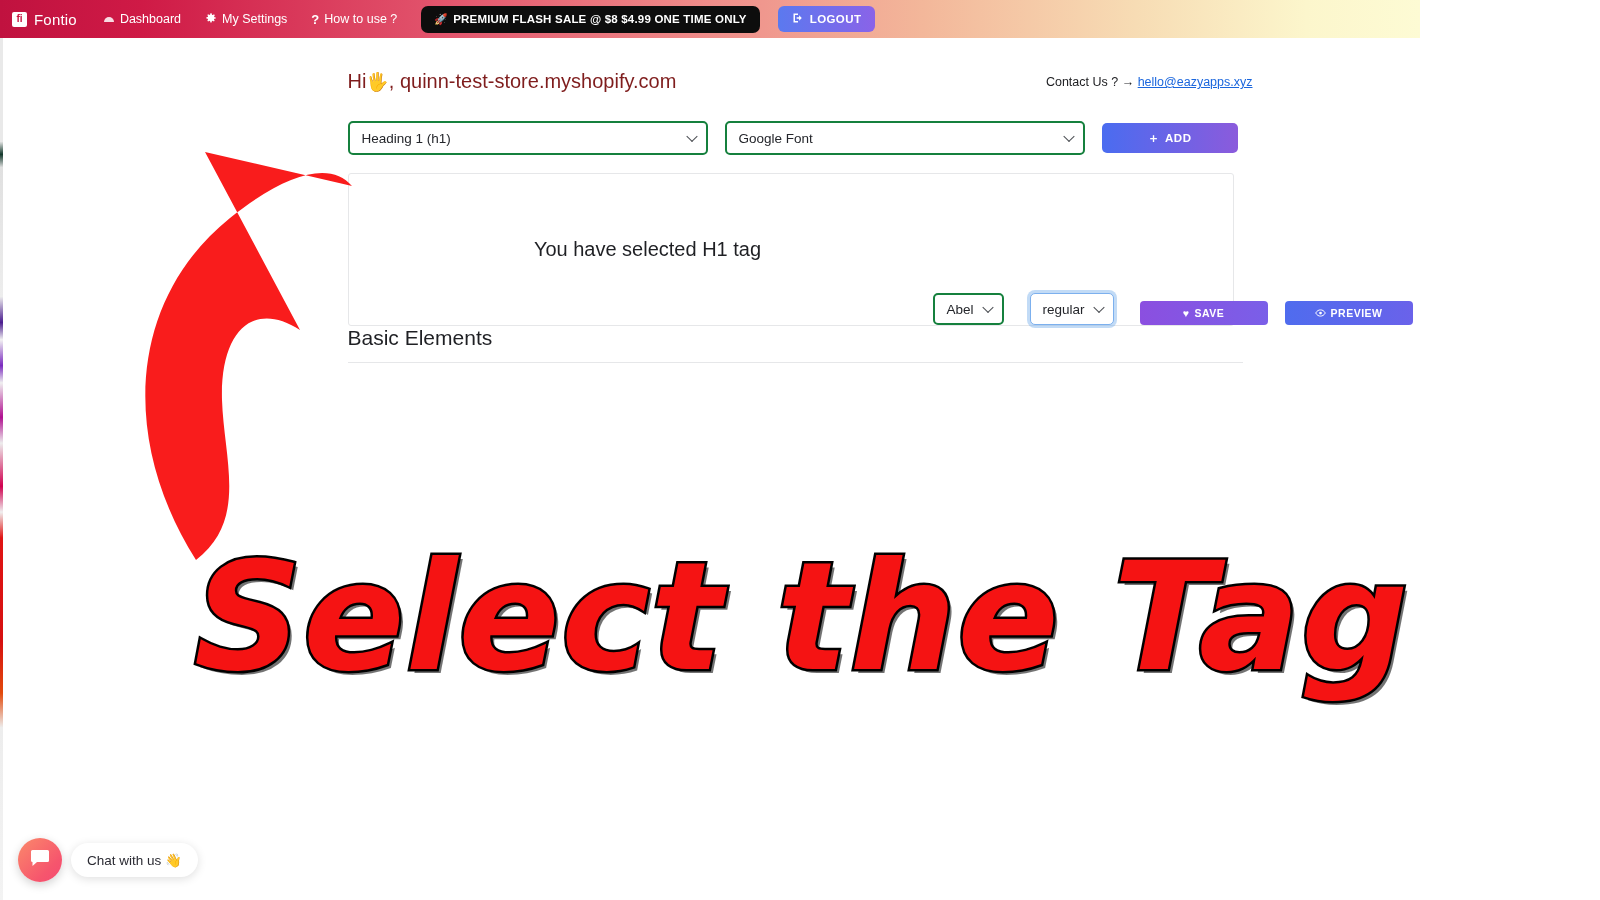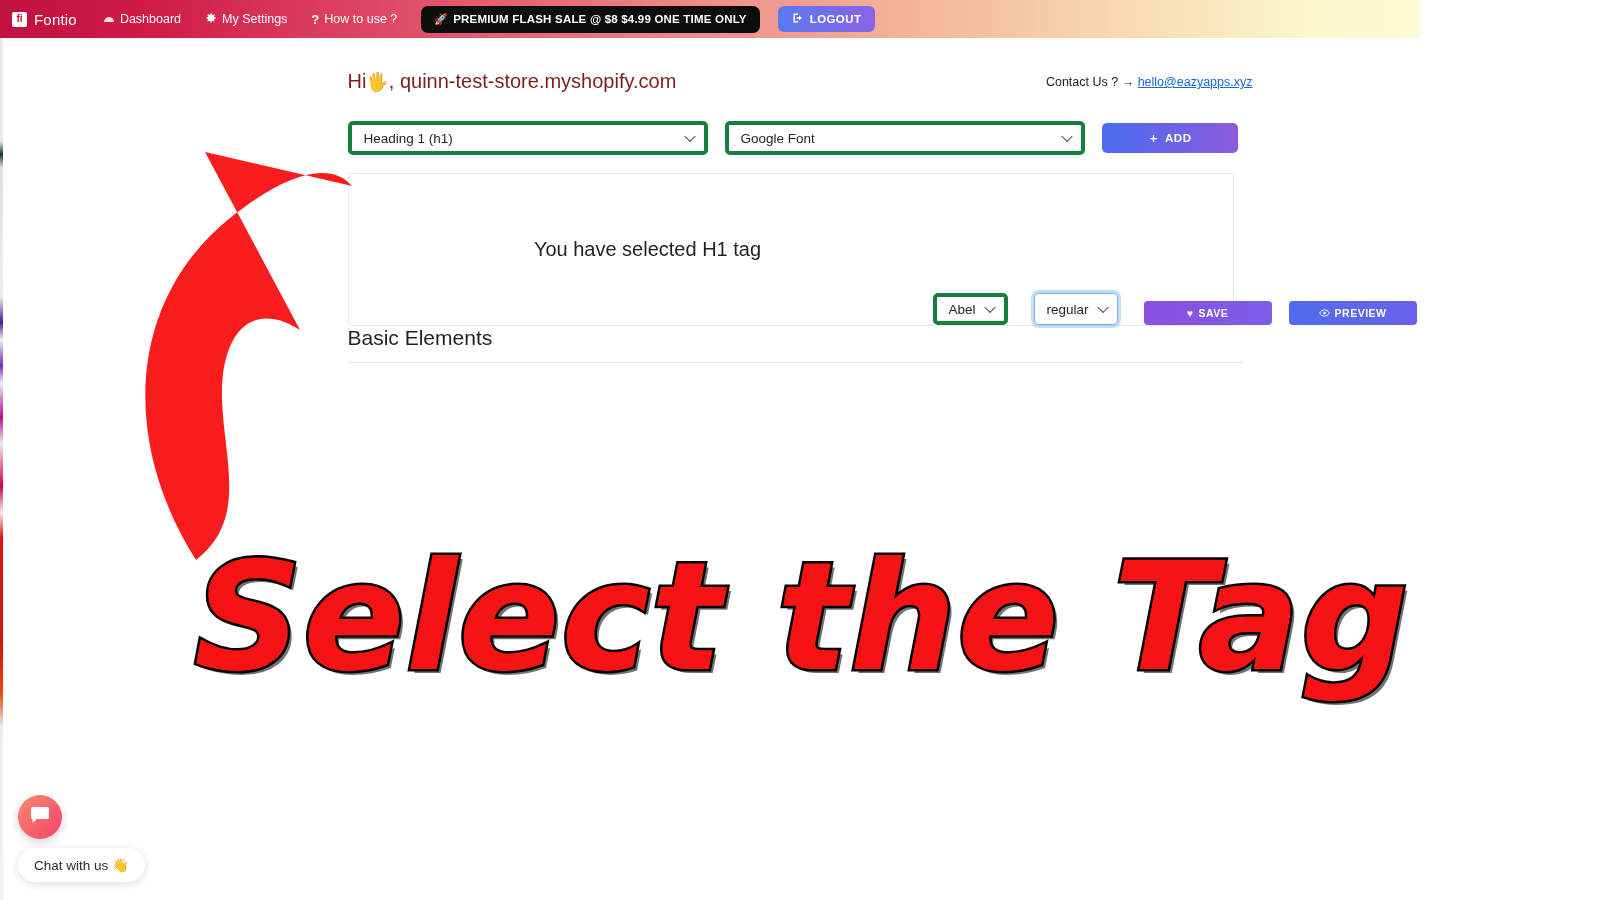--- a/index.html
+++ b/index.html
@@ -65,21 +65,21 @@
   }
   .greeting { font-size:20px; color:#7f1d1d; font-weight:400; white-space:nowrap; }
   .greeting .wave { font-size:18px; }
   .contact { font-size:12.5px; color:#202124; white-space:nowrap; padding-bottom:4px;}
   .contact a { color:#1a66dd; text-decoration: underline; }
 
   
   .selector-row { display:flex; align-items:center; gap:17px; margin-top: 28px; }
   .sel {
     position:relative; height:34px; background:#fff;
-    border:4px solid #15803d; border-radius:5px;
+    border:2px solid #15803d; border-radius:5px;
     display:flex; align-items:center; padding: 0 28px 0 12px;
     font-size:13.5px; color:#24262b;
   }
   .sel.tag { width: 360px; }
   .sel.font { width: 360px; }
   .chev {
     position:absolute; right:10px; top:50%; transform: translateY(-55%);
     width:8px; height:8px; border-right:1.4px solid #4a4d52;
     border-bottom:1.4px solid #4a4d52; transform: translateY(-70%) rotate(45deg);
   }
@@ -138,21 +138,21 @@
     font-size: 150px; font-weight: 700; font-style: italic;
     color: #f51313; letter-spacing: 1px; white-space:nowrap;
     -webkit-text-stroke: 5px #000;
     paint-order: stroke fill;
     text-shadow: 4px 4px 0 rgba(0,0,0,.55);
   }
 
   
   .chat-wrap {
     position:absolute; left:18px; bottom:18px;
-    display:flex; gap:9px;flex-direction:column;
+    display:flex; align-items:center; gap:9px;
   }
   .chat-bubble-btn {
     width:44px; height:44px; border-radius:50%;
     background: linear-gradient(135deg,#fb8a6b 0%,#f6566d 70%,#f44a72 100%);
     display:flex; align-items:center; justify-content:center;
     box-shadow: 0 3px 10px rgba(0,0,0,.18); cursor:pointer;
   }
   .chat-label {
     background:#fff; border-radius:22px; padding: 9px 16px;
     font-size:13.5px; color:#2b2b33; white-space:nowrap;

